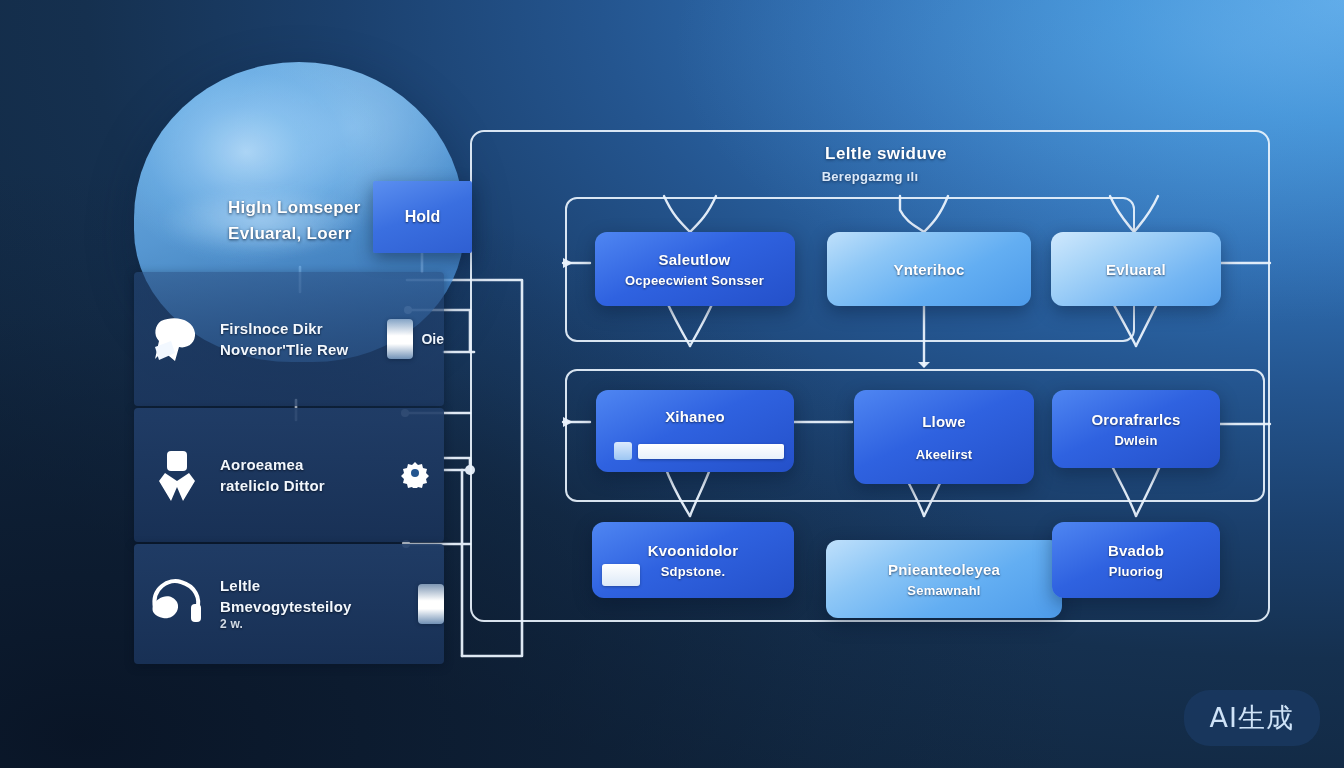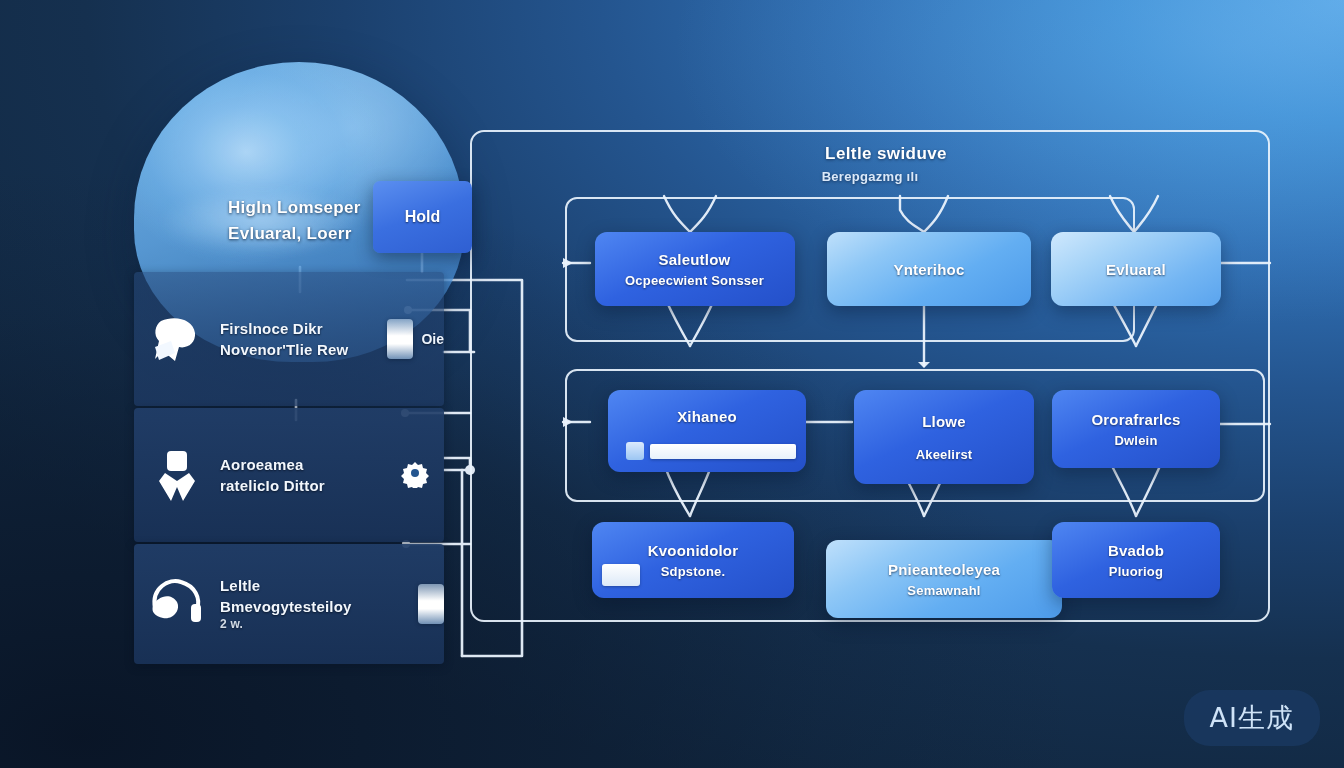--- a/index.html
+++ b/index.html
@@ -94,21 +94,21 @@
   }
   .herotext .h1, .herotext .h2 {
     color:#ffffff; font-weight:700; font-size:17px; letter-spacing:.3px;
     text-shadow: 0 1px 3px rgba(8,26,52,.8);
     white-space: nowrap;
   }
   .herotext .h2 { margin-top: 6px; }
 
   .holdbadge {
     position:absolute; left:373px; top:181px; width:99px; height:72px; z-index:7;
-    border-radius:7px;
+    border-radius:2px;
     background: linear-gradient(160deg,#5b8ff0 0%, #3a6fe0 48%, #2f5fd2 100%);
     box-shadow: 0 6px 18px rgba(6,20,46,.45);
     display:flex; align-items:center; justify-content:center;
   }
   .holdbadge span { color:#fff; font-weight:700; font-size:16px; text-shadow:0 1px 2px rgba(6,20,46,.7); }
 
   
   #wires { position:absolute; inset:0; pointer-events:none; }
 
   
@@ -329,21 +329,21 @@
     </div>
 
     <div class="node light" style="left:355px; top:100px; width:204px; height:74px;">
       <div class="n1">Ynterihoc</div>
     </div>
 
     <div class="node lightsoft" style="left:579px; top:100px; width:170px; height:74px;">
       <div class="n1">Evluaral</div>
     </div>
 
-    <div class="node deep" style="left:136px; top:258px; width:198px; height:82px; justify-content:flex-start; padding-top:18px;">
+    <div class="node deep" style="left:124px; top:258px; width:198px; height:82px; justify-content:flex-start; padding-top:18px;">
       <div class="n1">Xihaneo</div>
       <div class="barwrap">
         <div class="sq"></div>
         <div class="bar"></div>
       </div>
     </div>
 
     <div class="node deep" style="left:382px; top:258px; width:180px; height:94px;gap:12px;">
       <div class="n1">Llowe</div>
       <div class="n2">Akeelirst</div>

